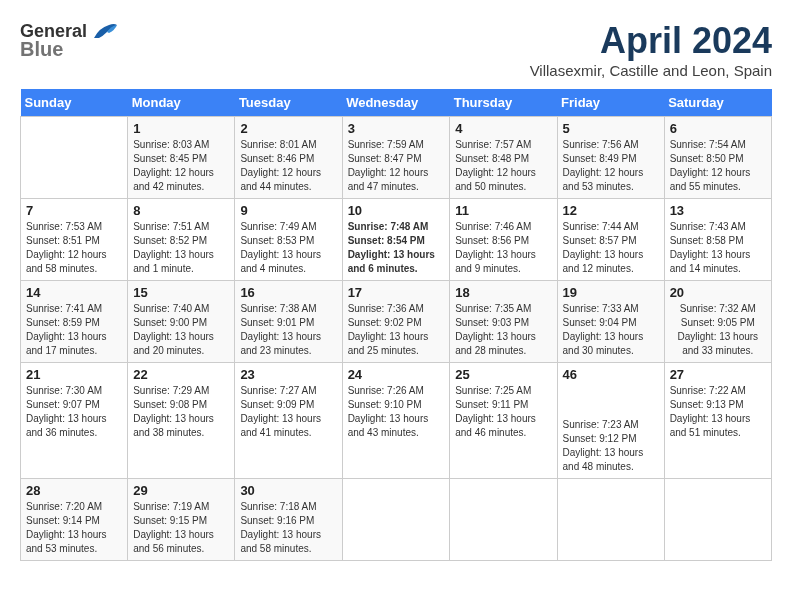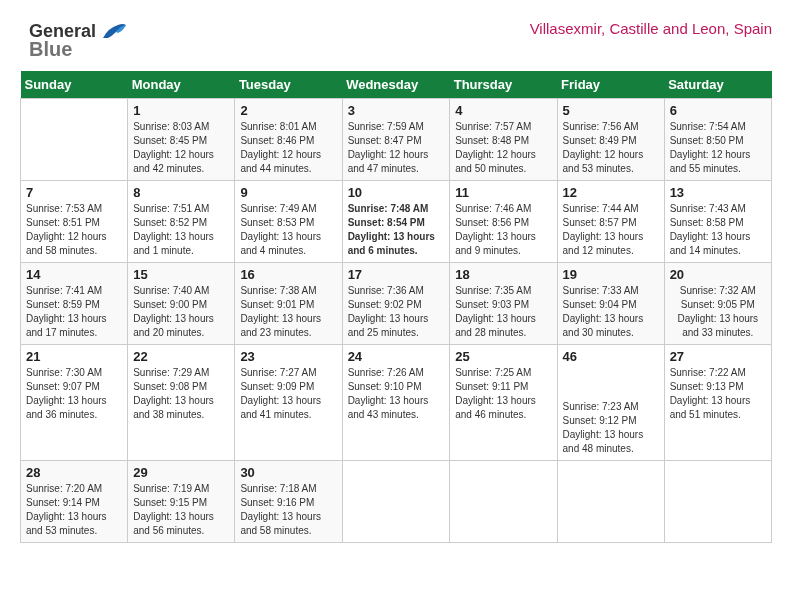--- a/index.html
+++ b/index.html
@@ -11,21 +11,20 @@
       padding: 20px;
     }
     .header-section {
       display: flex;
       justify-content: space-between;
       align-items: flex-start;
       margin-bottom: 10px;
     }
     .logo {
       display: flex;
-      margin-left: 9px;
     }
     .logo-text-general {
       font-size: 18px;
       font-weight: bold;
       color: #333;
     }
     .logo-text-blue {
       font-size: 20px;
       font-weight: bold;
       color: #737373;
@@ -38,29 +37,29 @@
     .title-section {
       text-align: right;
     }
     .main-title {
       font-size: 36px;
       font-weight: bold;
       color: #1a3a5c;
     }
     .subtitle {
       font-size: 15px;
-      color: #be185d;
+      color: #404040;
     }
     table {
       width: 100%;
       border-collapse: collapse;
       font-size: 11px;
     }
     thead tr th {
-      background-color: #15803d;
+      background-color: #3b82f6;
       color: #fff;
       padding: 6px 4px;
       text-align: left;
       font-size: 13px;
       font-weight: bold;
     }
     tbody tr td {
       border: 1px solid #ccc;
       padding: 4px 5px;
       vertical-align: top;
@@ -96,20 +95,21 @@
         <span class="logo-text-general">General</span>
         <svg class="logo-bird" viewBox="0 0 30 22" xmlns="http://www.w3.org/2000/svg">
           <path d="M5,18 Q10,8 20,5 Q25,3 28,5 Q22,8 18,12 Q14,16 10,18 Z" fill="#1a5fa8"></path>
           <path d="M18,12 Q22,6 28,5 Q26,10 20,13 Z" fill="#3a8fd8"></path>
         </svg>
       </div>
       <span class="logo-text-blue" style="margin-top:-4px;">Blue</span>
     </div>
   </div>
   <div class="title-section">
+    <div class="main-title">April 2024</div>
     <div class="subtitle">Villasexmir, Castille and Leon, Spain</div>
   </div>
 </div>
 
 <table>
   <thead>
     <tr>
     <th>Sunday</th>
         <th>Monday</th>
         <th>Tuesday</th>

